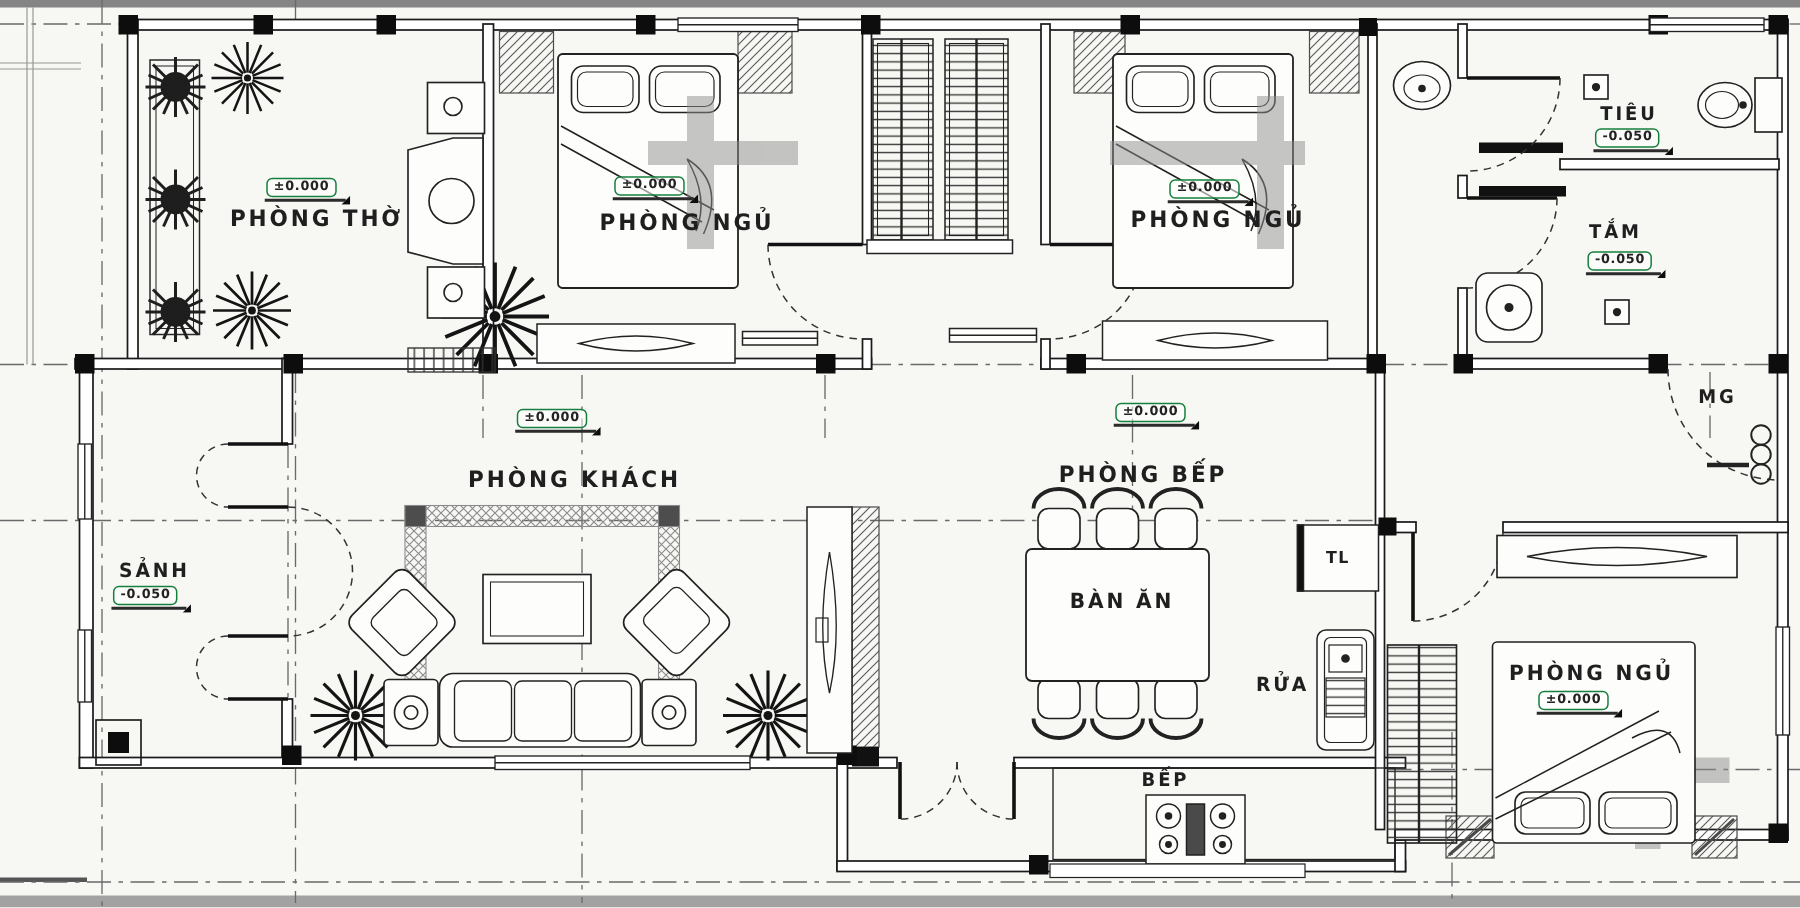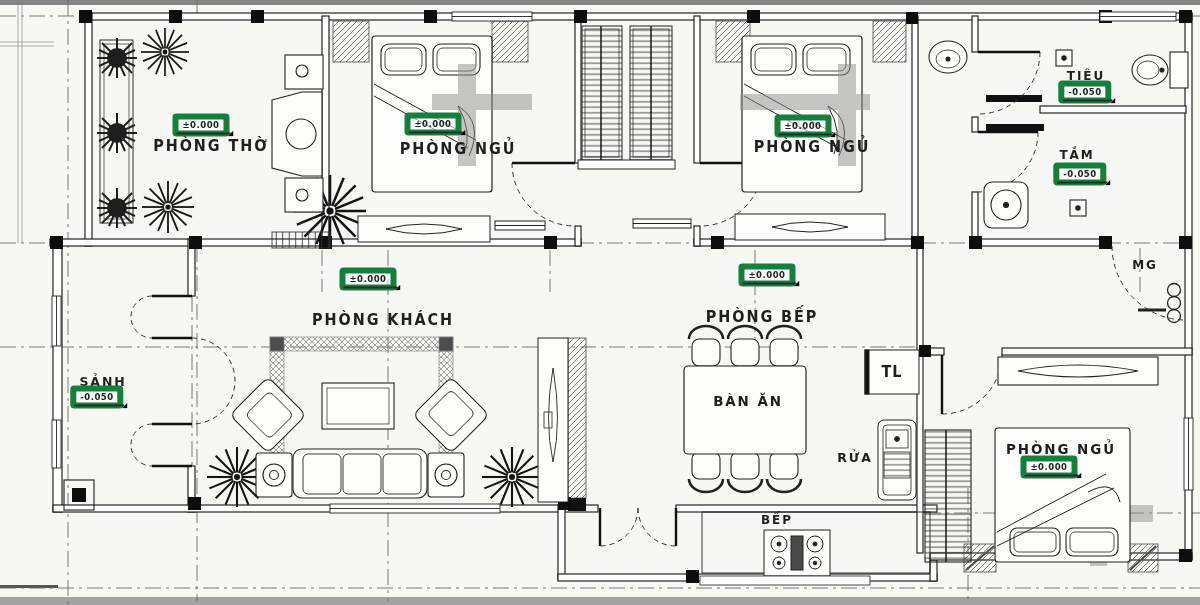--- a/index.html
+++ b/index.html
@@ -10,21 +10,21 @@
   }
   #plan-svg{position:absolute;left:0;top:0;}
   .rlabel{
     position:absolute;transform:translate(-50%,-50%) scaleX(.96);
     white-space:nowrap;color:#1f1f1f;font-weight:600;
     letter-spacing:2px;line-height:1;
   }
   .lvl{
     position:absolute;transform:translate(-50%,-50%);
     font-size:8.5px;font-weight:600;color:#222;
-    border:6px solid #15803d;border-radius:4px;
+    border:1px solid #15803d;border-radius:4px;
     padding:1px 4px;line-height:9px;letter-spacing:.5px;
     background:rgba(255,255,255,.55);white-space:nowrap;
   }
   .lvl::after{
     content:"";position:absolute;left:-2px;right:-7px;bottom:-4px;
     height:1.6px;background:#2b2b2b;
   }
   .lvl::before{
     content:"";position:absolute;right:-10px;bottom:-6px;
     width:6px;height:6px;background:#0d0d0d;
@@ -449,21 +449,21 @@
 <div class="rlabel" style="left:211px;top:146px;font-size:15px">PHÒNG THỜ</div>
 <div class="rlabel" style="left:458px;top:149px;font-size:15px">PHÒNG NGỦ</div>
 <div class="rlabel" style="left:812px;top:147px;font-size:15px">PHÒNG NGỦ</div>
 <div class="rlabel" style="left:1061px;top:449px;font-size:14px">PHÒNG NGỦ</div>
 <div class="rlabel" style="left:1086px;top:76px;font-size:12.5px">TIÊU</div>
 <div class="rlabel" style="left:1077px;top:155px;font-size:12.5px">TẮM</div>
 <div class="rlabel" style="left:103px;top:381px;font-size:13px">SẢNH</div>
 <div class="rlabel" style="left:383px;top:320px;font-size:15px">PHÒNG KHÁCH</div>
 <div class="rlabel" style="left:762px;top:317px;font-size:15px">PHÒNG BẾP</div>
 <div class="rlabel" style="left:748px;top:401px;font-size:14px">BÀN ĂN</div>
-<div class="rlabel" style="left:892px;top:372px;font-size:15px;letter-spacing:1px">TL</div>
+<div class="rlabel" style="left:892px;top:372px;font-size:11px;letter-spacing:1px">TL</div>
 <div class="rlabel" style="left:855px;top:457px;font-size:13px">RỬA</div>
 <div class="rlabel" style="left:777px;top:520px;font-size:12.5px">BẾP</div>
 <div class="rlabel" style="left:1145px;top:265px;font-size:12.5px">MG</div>
 
 <div class="lvl" style="left:201px;top:125px">±0.000</div>
 <div class="lvl" style="left:433px;top:124px">±0.000</div>
 <div class="lvl" style="left:803px;top:126px">±0.000</div>
 <div class="lvl" style="left:1049px;top:467px">±0.000</div>
 <div class="lvl" style="left:368px;top:279px">±0.000</div>
 <div class="lvl" style="left:767px;top:275px">±0.000</div>

